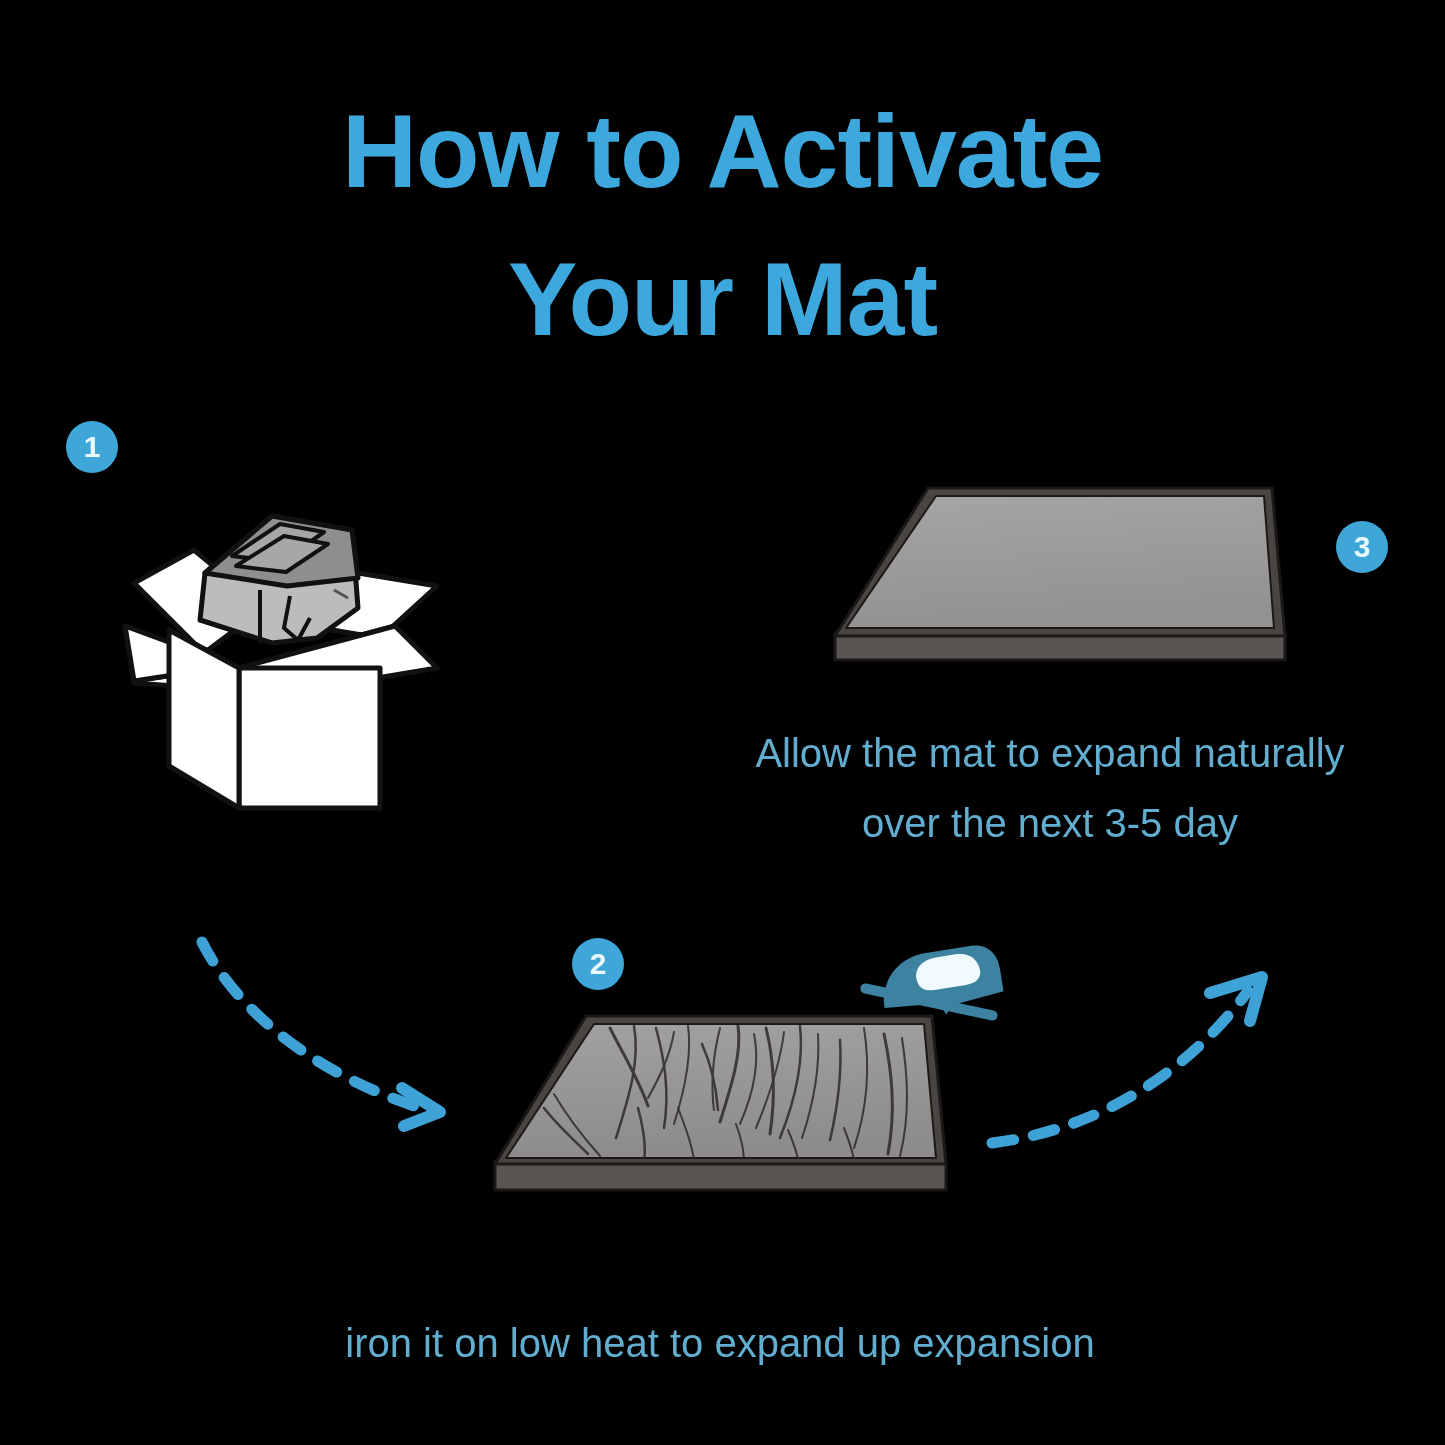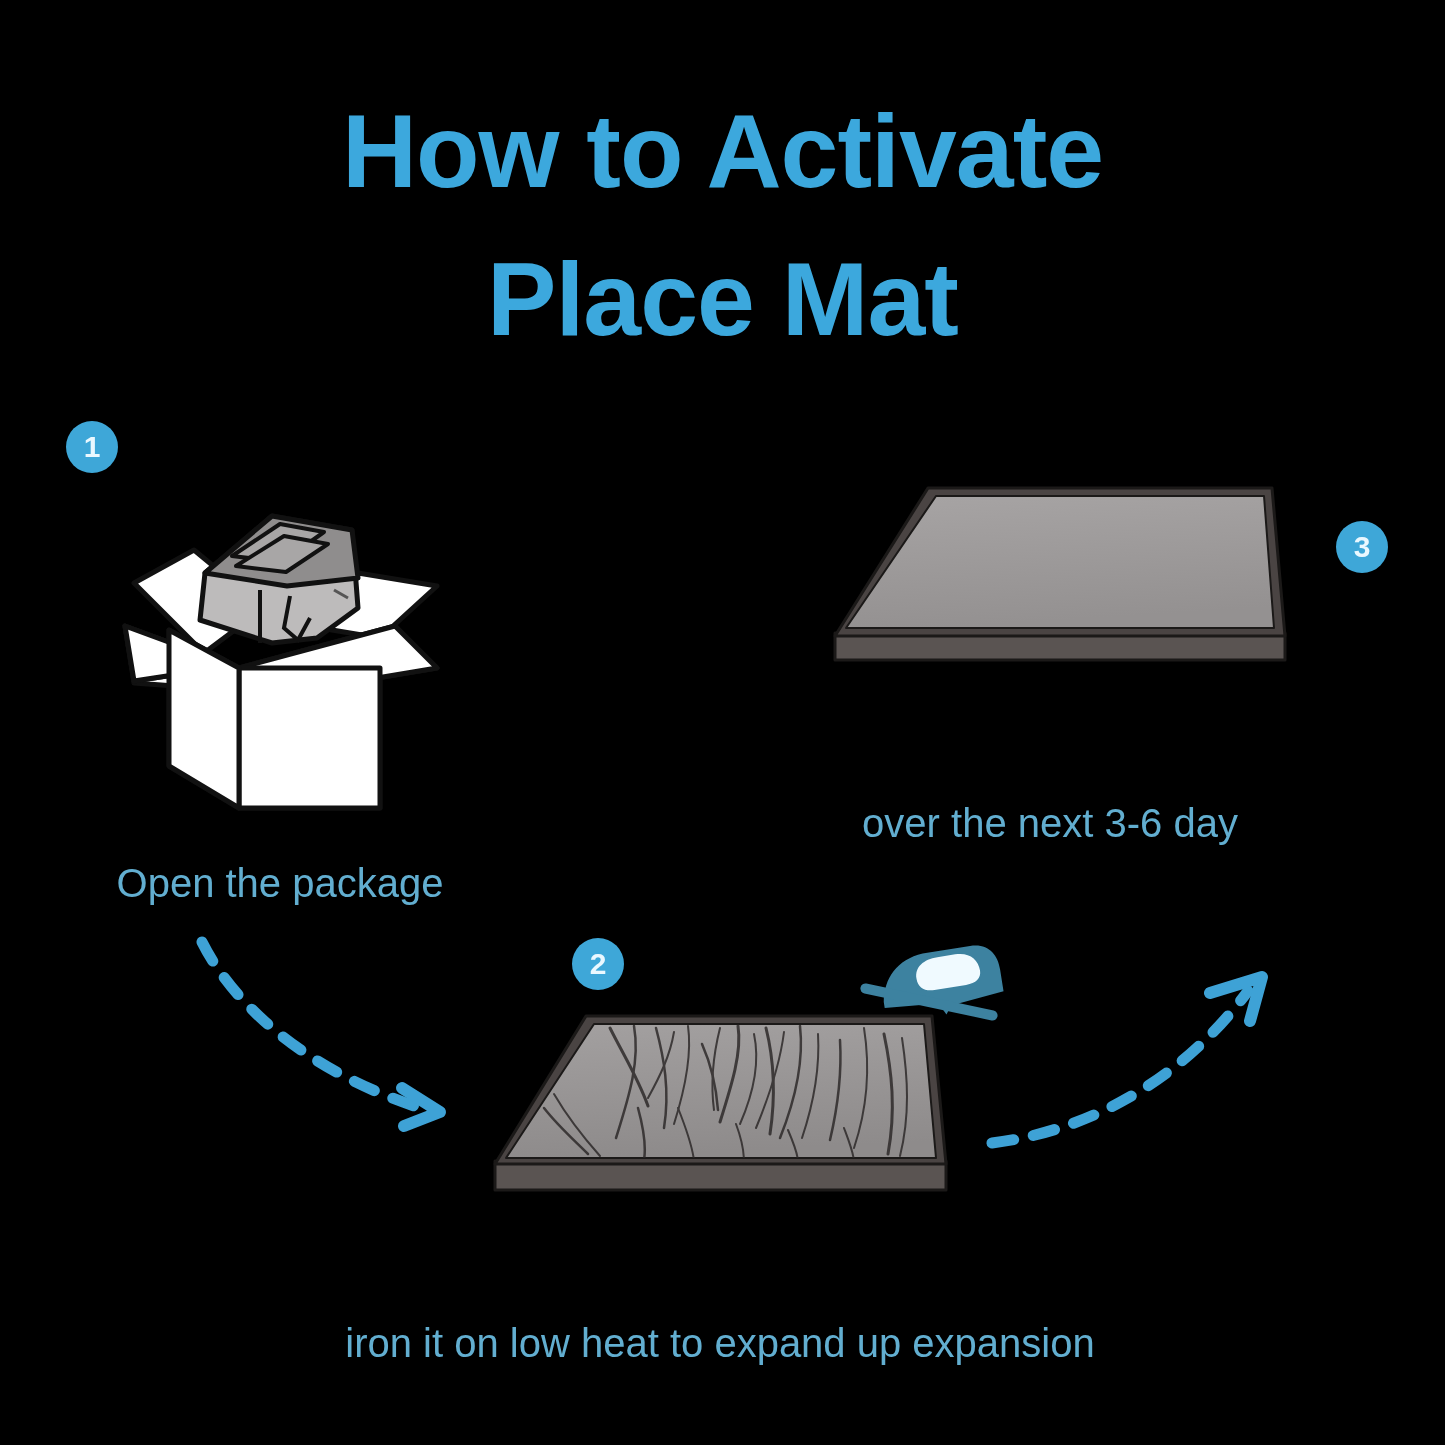--- a/index.html
+++ b/index.html
@@ -92,21 +92,21 @@
 
   svg { display: block; overflow: visible; }
 </style>
 </head>
 <body>
 
 <div id="root">
 
   <div class="title">
     <span class="title-line">How to Activate</span>
-    <span class="title-line">Place Mat</span>
+    <span class="title-line">Your Mat</span>
   </div>
 
   <div class="badge" id="badge-1">1</div>
 
   <div class="illus" id="box-illustration">
     <svg width="365" height="345" viewBox="0 0 365 345">
 
       <polygon points="22,105 82,72 152,130 92,175" fill="#ffffff" stroke="#111111" stroke-width="5" stroke-linejoin="round"></polygon>
 
       <polygon points="246,95 325,108 268,160 196,148" fill="#ffffff" stroke="#111111" stroke-width="5" stroke-linejoin="round"></polygon>
@@ -130,21 +130,20 @@
         <path d="M222,112 L236,120" stroke="#111111" stroke-width="3" fill="none" opacity="0.6"></path>
       </g>
 
       <polygon points="127,190 283,148 325,190 175,215" fill="#ffffff" stroke="#111111" stroke-width="5" stroke-linejoin="round"></polygon>
       <polygon points="13,148 127,190 85,212 75,208 68,196 22,203" fill="#ffffff" stroke="#111111" stroke-width="5" stroke-linejoin="round"></polygon>
       <polygon points="127,190 268,190 268,330 127,330" fill="#ffffff" stroke="#111111" stroke-width="5" stroke-linejoin="round"></polygon>
       <polygon points="57,152 127,190 127,330 57,288" fill="#ffffff" stroke="#111111" stroke-width="5" stroke-linejoin="round"></polygon>
     </svg>
   </div>
 
-  <div class="caption" id="caption-1">Open the package</div>
 
   <div class="badge" id="badge-3">3</div>
 
   <div class="illus" id="mat-flat">
     <svg width="470" height="215" viewBox="0 0 470 215">
       <defs>
         <linearGradient id="matTopGrad" x1="0" y1="0" x2="0.2" y2="1">
           <stop offset="0%" stop-color="#a7a4a4"></stop>
           <stop offset="100%" stop-color="#949191"></stop>
         </linearGradient>
@@ -152,22 +151,22 @@
 
       <polygon points="5,165 455,165 455,192 5,192" fill="#5a5452" stroke="#1b1918" stroke-width="3" stroke-linejoin="round"></polygon>
 
       <polygon points="98,20 442,20 455,168 5,168" fill="#4a4443" stroke="#1b1918" stroke-width="3" stroke-linejoin="round"></polygon>
 
       <polygon points="106,28 434,28 444,160 16,160" fill="url(#matTopGrad)" stroke="#1b1918" stroke-width="2" stroke-linejoin="round"></polygon>
     </svg>
   </div>
 
   <div class="caption" id="caption-3">
-    <br>
-    <span>over the next 3-6 day</span>
+    <span>Allow the mat to expand naturally</span><br>
+    <span>over the next 3-5 day</span>
   </div>
 
   <div class="badge" id="badge-2">2</div>
 
   <div class="illus" id="mat-cloth">
     <svg width="475" height="225" viewBox="0 0 475 225">
       <defs>
         <linearGradient id="clothGrad" x1="0" y1="0" x2="0.15" y2="1">
           <stop offset="0%" stop-color="#a3a0a0"></stop>
           <stop offset="100%" stop-color="#8e8b8b"></stop>

